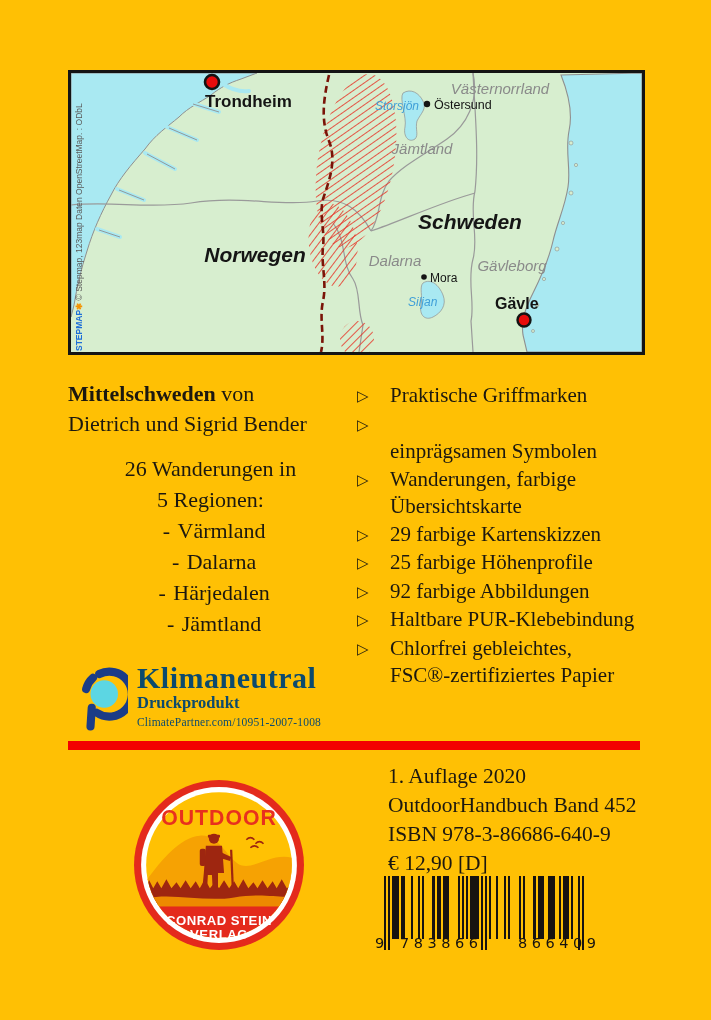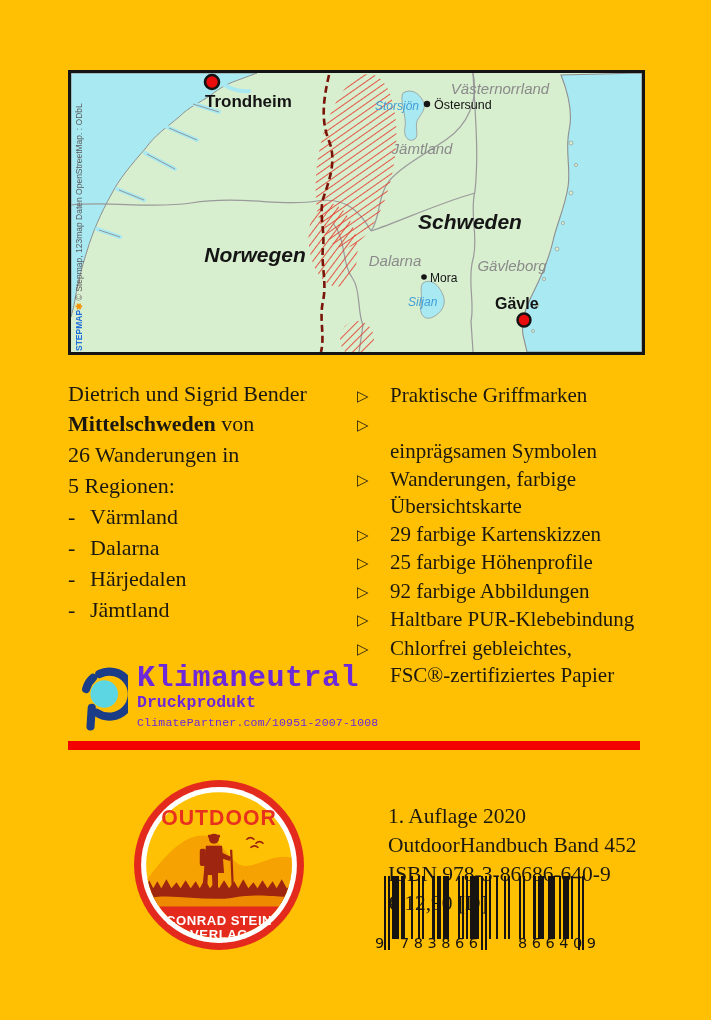--- a/index.html
+++ b/index.html
@@ -9,42 +9,42 @@
   .map-frame{position:absolute;left:68px;top:70px;width:577px;height:285px;
              border:3px solid #141414;box-sizing:border-box;background:#D7EECF;}
   .map-frame svg{display:block;}
   .map-attrib{position:absolute;left:74px;top:351px;transform-origin:0 0;transform:rotate(-90deg);
               font-family:"Liberation Sans",sans-serif;font-size:8.5px;color:#5a5a5a;white-space:nowrap;}
   .map-attrib .brand{color:#1d6ed8;font-weight:bold;}
   .map-attrib .spark{color:#f39200;font-weight:bold;}
   
   .intro{position:absolute;left:68px;top:379px;width:285px;font-size:22px;line-height:30px;}
   .intro .t{font-weight:bold;}
-  .intro .grp2{line-height:31px;}
+  .intro .grp2{margin-top:14px;line-height:31px;text-align:center;}
   .intro .regions div{line-height:31px;}
   .intro .dash{display:inline-block;width:22px;}
   
   .features{position:absolute;left:357px;top:382px;width:300px;font-size:21px;line-height:27.5px;}
   .feat{display:flex;}
   .feat .bullet{flex:0 0 33px;font-family:"DejaVu Sans",sans-serif;font-size:15px;
                 padding-top:1px;color:#26200f;}
   
   .climate{position:absolute;left:78px;top:662px;display:flex;align-items:flex-start;
-           font-family:Liberation Mono, monospace;color:#6d28d9;}
+           font-family:Liberation Serif, serif;color:#0c4a6e;}
   .climate .mark{width:50px;height:66px;margin-top:4px;}
   .climate .ctext{margin-left:9px;}
   .climate .brand{font-size:30px;font-weight:bold;line-height:32px;letter-spacing:.5px;}
   .climate .product{font-size:16.5px;font-weight:bold;line-height:18px;}
   .climate .url{font-size:11.5px;margin-top:4px;letter-spacing:.2px;}
   
   .rule{position:absolute;left:68px;top:741px;width:572px;height:9px;background:#F30000;}
   
   .badge{position:absolute;left:133px;top:779px;width:172px;height:172px;}
   
-  .imprint{position:absolute;left:388px;top:802px;font-size:21.5px;line-height:29px;}
+  .imprint{position:absolute;left:388px;top:762px;font-size:21.5px;line-height:29px;}
   
   .barcode{position:absolute;left:384px;top:876px;width:200px;height:96px;}
   .barcode svg{display:block;fill:#171310;}
   .bc-digits{position:absolute;top:59px;left:0;width:200px;height:22px;
              font-family:"DejaVu Sans",sans-serif;font-size:14.5px;color:#171310;}
   .bc-digits span{position:absolute;top:0;letter-spacing:4.5px;}
   .bc-d0{left:-9px;}
   .bc-d1{left:16px;}
   .bc-d2{left:106px;margin-left:28px;}
 </style>
@@ -134,22 +134,22 @@
         <circle cx="353" cy="204" r="2.8" fill="#141414"></circle>
         <text x="359" y="209" font-size="12" fill="#141414">Mora</text>
         <text x="424" y="236" font-size="16" font-weight="bold" fill="#141414">Gävle</text>
         <circle cx="453" cy="247" r="6.5" fill="#E80C0C" stroke="#141414" stroke-width="2.4"></circle>
       </g>
     </svg>
   </div>
   <div class="map-attrib"><span class="brand">STEPMAP</span><span class="spark">✱</span><span> © Stepmap, 123map  Daten OpenStreetMap. : ODbL</span></div>
 
   <div class="intro">
+    <div><span class="t">Mittelschweden</span><span> von</span></div>
     <div>Dietrich und Sigrid Bender</div>
-    <div><span class="t">Mittelschweden</span><span> von</span></div>
     <div class="grp2">
       <div>26 Wanderungen in</div>
       <div>5 Regionen:</div>
       <div class="regions">
         <div><span class="dash">-</span><span>Värmland</span></div>
         <div><span class="dash">-</span><span>Dalarna</span></div>
         <div><span class="dash">-</span><span>Härjedalen</span></div>
         <div><span class="dash">-</span><span>Jämtland</span></div>
       </div>
     </div>

